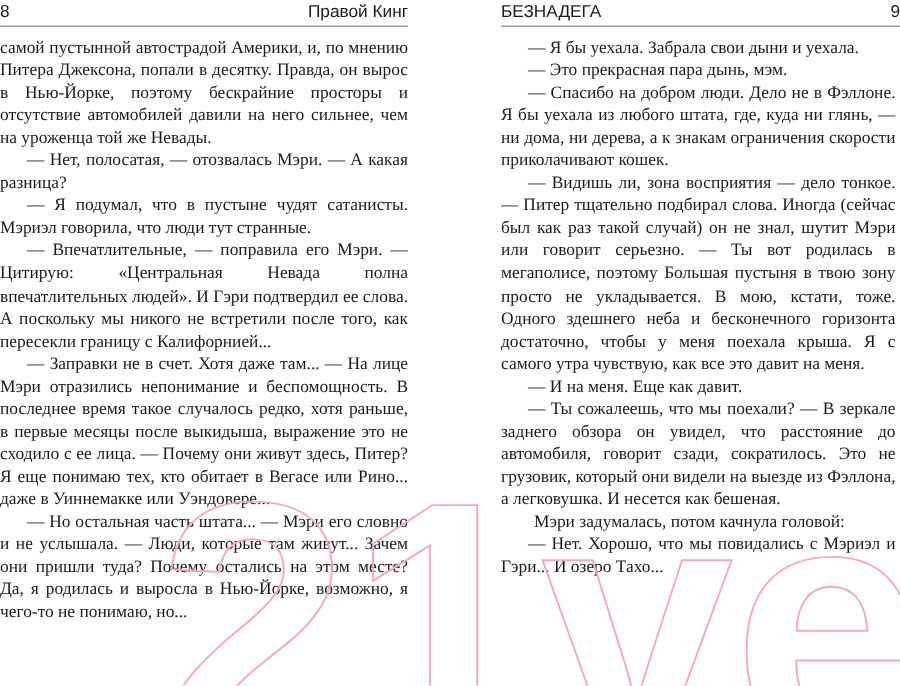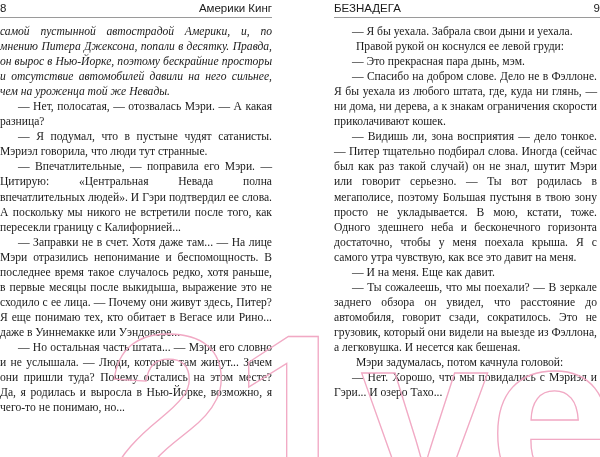--- a/index.html
+++ b/index.html
@@ -16,60 +16,59 @@
       display: flex; justify-content: space-between; align-items: flex-start;
       padding-top: 1px;
     }
     .page.right .running-head { margin-left: 32px; gap: 12px; }
     .body-text {
       font-size: 11.6px; line-height: 15.05px; text-align: justify;
       margin-top: 6px;
     }
     .page.right .body-text { margin-left: 32px; margin-right: 3px; }
     .body-text p { margin: 0; text-indent: 18px; }
-    .body-text p.cont { text-indent: 0; font-style: italic; }
+    .body-text p.cont { text-indent: 0; }
     .body-text p.ind2 { text-indent: 22px; }
     .watermark {
       position: absolute; left: 105px; top: 290px; width: 500px; height: 170px;
       pointer-events: none;
     }
     .watermark text {
       font-family: "Liberation Sans", sans-serif; font-size: 230px; font-weight: bold;
       fill: none; stroke: #f1a9c4; stroke-width: 1.3;
     }
   </style>
 </head>
 <body>
 
 <div class="page left">
   <div class="running-head">
     <span>8</span>
-    <span>Америки Кинг</span>
+    <span>Правой Кинг</span>
   </div>
   <div class="body-text">
     <p class="cont">самой пустынной автострадой Америки, и, по мнению Питера Джексона, попали в десятку. Правда, он вырос в Нью-Йорке, поэтому бескрайние просторы и отсутствие автомобилей давили на него сильнее, чем на уроженца той же Невады.</p>
     <p>— Нет, полосатая, — отозвалась Мэри. — А какая разница?</p>
     <p>— Я подумал, что в пустыне чудят сатанисты. Мэриэл говорила, что люди тут странные.</p>
     <p>— Впечатлительные, — поправила его Мэри. — Цитирую: «Центральная Невада полна впечатлительных людей». И Гэри подтвердил ее слова. А поскольку мы никого не встретили после того, как пересекли границу с Калифорнией...</p>
     <p>— Заправки не в счет. Хотя даже там... — На лице Мэри отразились непонимание и беспомощность. В последнее время такое случалось редко, хотя раньше, в первые месяцы после выкидыша, выражение это не сходило с ее лица. — Почему они живут здесь, Питер? Я еще понимаю тех, кто обитает в Вегасе или Рино... даже в Уиннемакке или Уэндовере...</p>
     <p>— Но остальная часть штата... — Мэри его словно и не услышала. — Люди, которые там живут... Зачем они пришли туда? Почему остались на этом месте? Да, я родилась и выросла в Нью-Йорке, возможно, я чего-то не понимаю, но...</p>
 
   </div>
 </div>
 
 <div class="page right">
   <div class="running-head">
     <span>БЕЗНАДЕГА</span>
     <span>9</span>
   </div>
   <div class="body-text">
     <p>— Я бы уехала. Забрала свои дыни и уехала.</p>
-    <p class="ind2">Правой рукой он коснулся ее левой груди:</p>
     <p>— Это прекрасная пара дынь, мэм.</p>
-    <p>— Спасибо на добром слове. Дело не в Фэллоне. Я бы уехала из любого штата, где, куда ни глянь, — ни дома, ни дерева, а к знакам ограничения скорости приколачивают кошек.</p>
+    <p>— Спасибо на добром люди. Дело не в Фэллоне. Я бы уехала из любого штата, где, куда ни глянь, — ни дома, ни дерева, а к знакам ограничения скорости приколачивают кошек.</p>
     <p>— Видишь ли, зона восприятия — дело тонкое. — Питер тщательно подбирал слова. Иногда (сейчас был как раз такой случай) он не знал, шутит Мэри или говорит серьезно. — Ты вот родилась в мегаполисе, поэтому Большая пустыня в твою зону просто не укладывается. В мою, кстати, тоже. Одного здешнего неба и бесконечного горизонта достаточно, чтобы у меня поехала крыша. Я с самого утра чувствую, как все это давит на меня.</p>
     <p>— И на меня. Еще как давит.</p>
     <p>— Ты сожалеешь, что мы поехали? — В зеркале заднего обзора он увидел, что расстояние до автомобиля, говорит сзади, сократилось. Это не грузовик, который они видели на выезде из Фэллона, а легковушка. И несется как бешеная.</p>
     <p class="ind2">Мэри задумалась, потом качнула головой:</p>
     <p>— Нет. Хорошо, что мы повидались с Мэриэл и Гэри... И озеро Тахо...</p>
 
   </div>
 </div>
 
 <svg class="watermark" viewBox="0 0 500 170" xmlns="http://www.w3.org/2000/svg">

